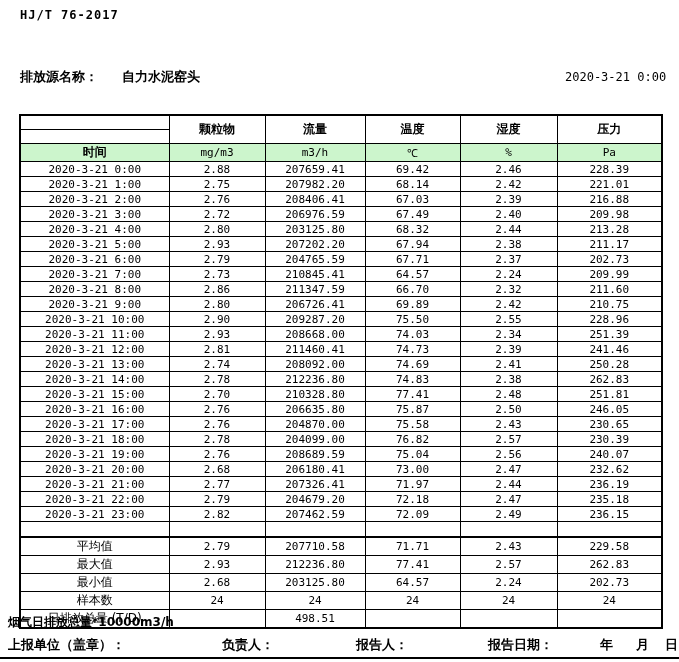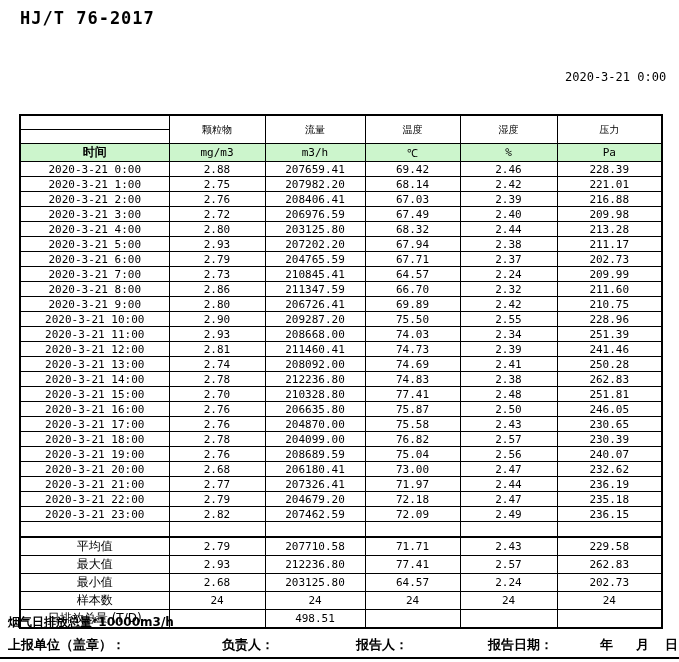--- a/index.html
+++ b/index.html
@@ -1,34 +1,34 @@
 <!DOCTYPE html>
 <html style="--hdr-green: #ccf5cc;"><head>
 <meta charset="utf-8">
 <style>
   html,body{margin:0;padding:0;background:#fff;}
   #page{position:relative;width:679px;height:662px;background:#ffffff;
         font-family:"DejaVu Sans",sans-serif;color:#000;overflow:hidden;}
 
-  .doc-code{position:absolute;left:20px;top:8px;font-size:17px;font-weight:bold;
+  .doc-code{position:absolute;left:20px;top:8px;font-size:12px;font-weight:bold;
             font-family:"DejaVu Sans Mono",monospace;letter-spacing:1px;}
   .title{position:absolute;left:0;top:30px;width:679px;text-align:center;
          font-size:16px;font-weight:bold;}
   .source-row{position:absolute;left:20px;top:68px;font-size:13px;font-weight:bold;}
   .source-name{margin-left:24px;}
   .report-datetime{position:absolute;left:565px;top:70px;font-size:12px;
                    font-family:"DejaVu Sans Mono",monospace;}
 
   table.report{position:absolute;left:19px;top:114px;width:642px;
                border-collapse:collapse;table-layout:fixed;
                border:2px solid #000;}
   table.report td{border:1px solid #000;text-align:center;vertical-align:middle;
                   padding:0;overflow:hidden;white-space:nowrap;}
   tr.h1 td,tr.h2 td{height:13px;}
-  tr.h1 td.col-label{font-size:10px;font-weight:normal;height:27px;margin-left:36px;}
+  tr.h1 td.col-label{font-size:12px;font-weight:bold;height:27px;margin-left:36px;}
   tr.green td{background:var(--hdr-green,#ccf5cc);height:15px;}
   tr.green td.time-label{font-size:12px;font-weight:bold;}
   tr.green td.unit{font-family:"DejaVu Sans Mono",monospace;font-size:11px;}
   tr.data-row td{height:14px;font-family:"DejaVu Sans Mono",monospace;font-size:11px;}
   tr.spacer-row td{height:14px;}
   tr.sum td{height:15px;font-family:"DejaVu Sans Mono",monospace;font-size:11px;}
   tr.sum td.slabel{font-family:"DejaVu Sans",sans-serif;font-size:12px;font-weight:normal;}
   tr.sum-top td{border-top:2px solid #000;}
 
   .foot-note{position:absolute;left:8px;top:614px;font-size:12px;font-weight:bold;}
@@ -43,20 +43,23 @@
   .bottom-rule{position:absolute;left:0;top:657px;width:679px;height:2px;background:#000;}
 </style>
 </head>
 <body>
 
 <div id="page">
 
   <div class="doc-code">HJ/T 76-2017</div>
 
 
+  <div class="source-row">
+    <span>排放源名称：</span><span class="source-name">自力水泥窑头</span>
+  </div>
 
   <div class="report-datetime">2020-3-21 0:00</div>
 
   <table class="report">
     <colgroup>
       <col style="width:149px">
         <col style="width:96px">
         <col style="width:100px">
       <col style="width:95px">
         <col style="width:97px">

